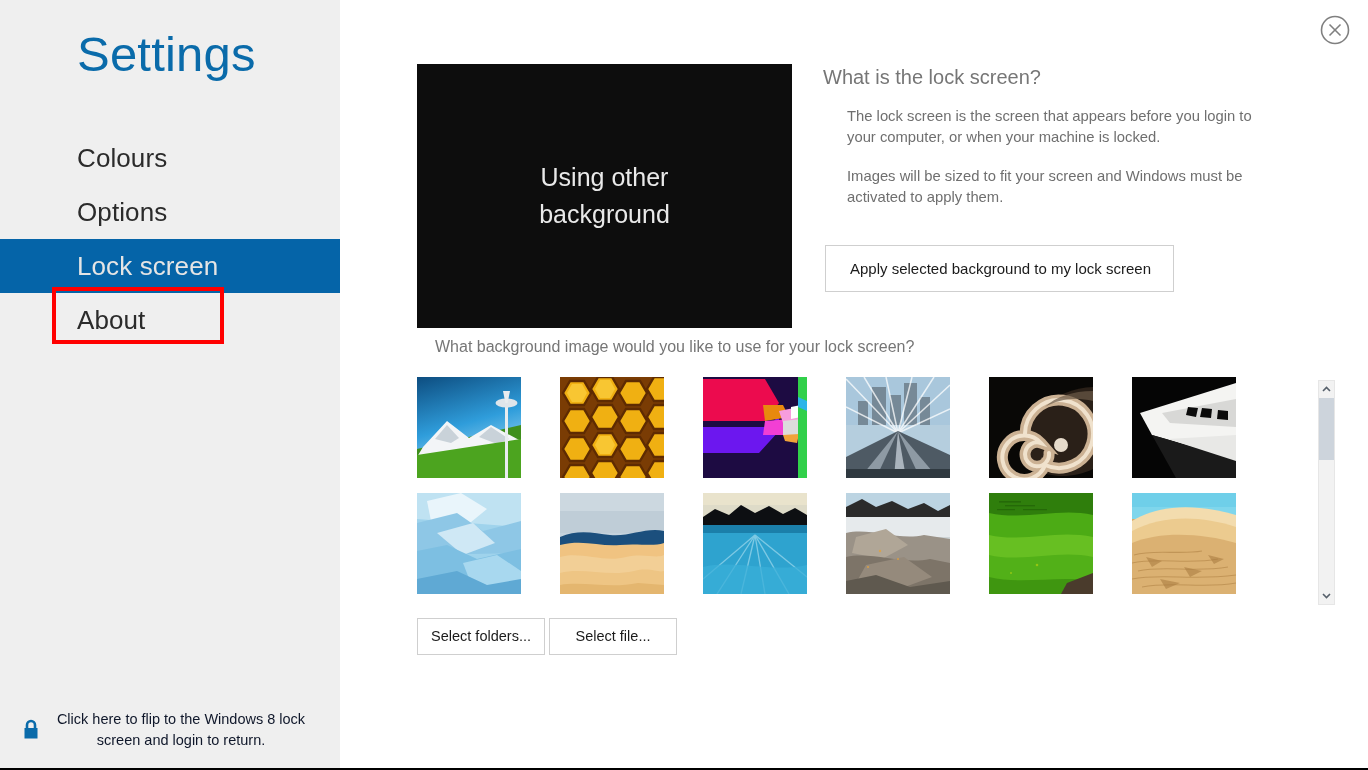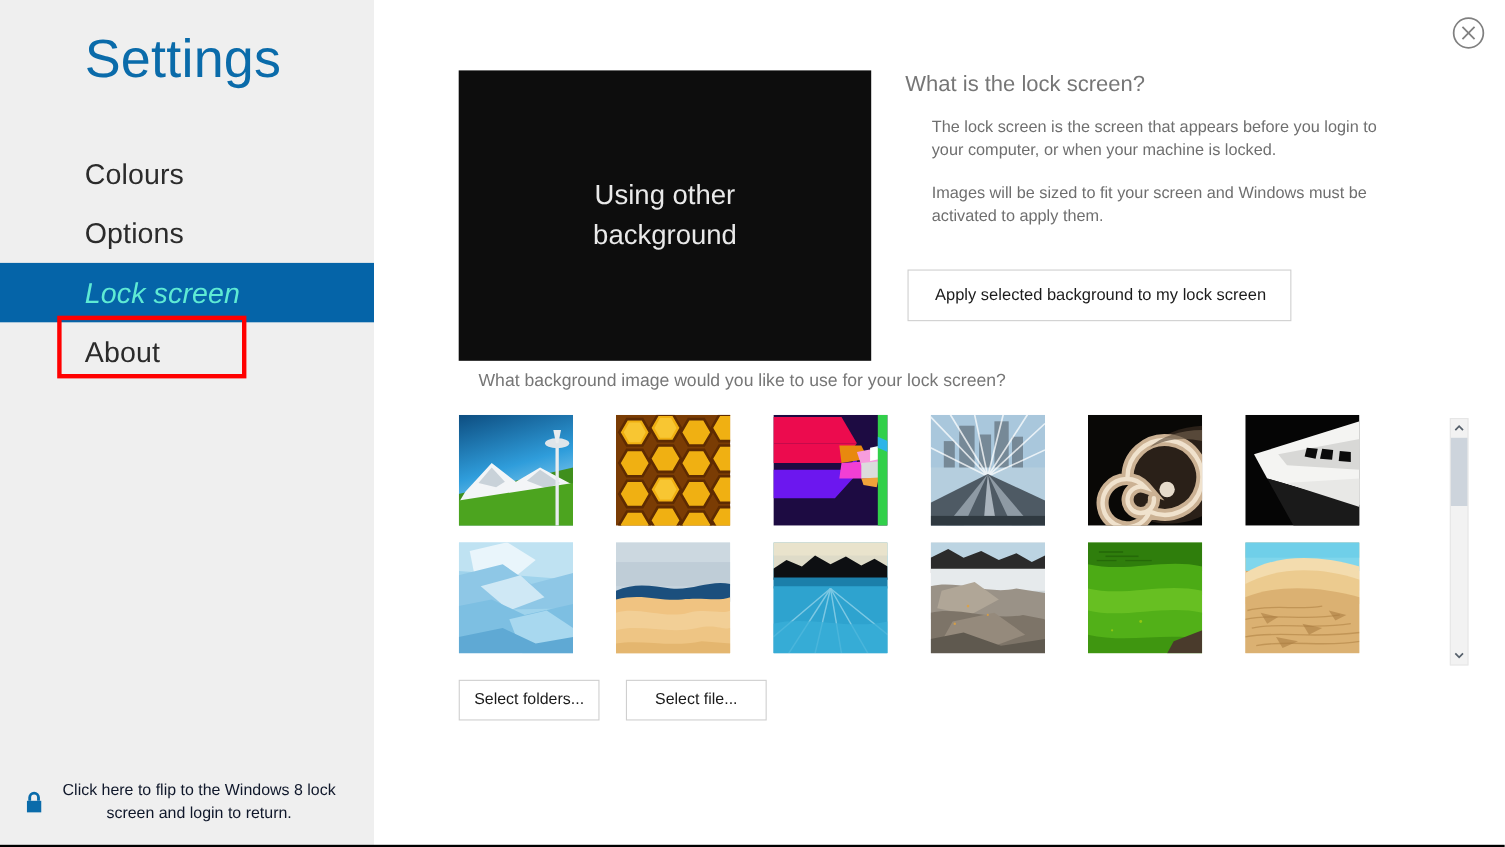--- a/index.html
+++ b/index.html
@@ -66,22 +66,21 @@
     font-size: 26px;
     font-weight: 300;
     color: #2b2b2b;
     letter-spacing: 0.1px;
     white-space: nowrap;
   }
   .nav-item.selected {
     background: #0564A8;
   }
   .nav-item.selected .nav-label {
-    color: #5eead4;
-    font-style: italic;
+    color: #e5e5e5;
   }
   #highlight-box {
     position: absolute;
     left: 52px;
     top: 287px;
     width: 172px;
     height: 57px;
     border: 4px solid #FF0000;
     box-sizing: border-box;
     pointer-events: none;
@@ -259,21 +258,21 @@
     background: #cdd4dc;
     cursor: pointer;
   }
 
   
   #select-buttons {
     position: absolute;
     left: 77px;
     top: 618px;
     display: flex;
-    gap: 24px;
+    gap: 4px;
   }
   .select-btn {
     border: 1px solid #cfcfcf;
     background: #ffffff;
     font-size: 14.5px;
     color: #1b1b1b;
     padding: 9px 0;
     width: 128px;
     text-align: center;
     font-family: "Liberation Sans", sans-serif;

